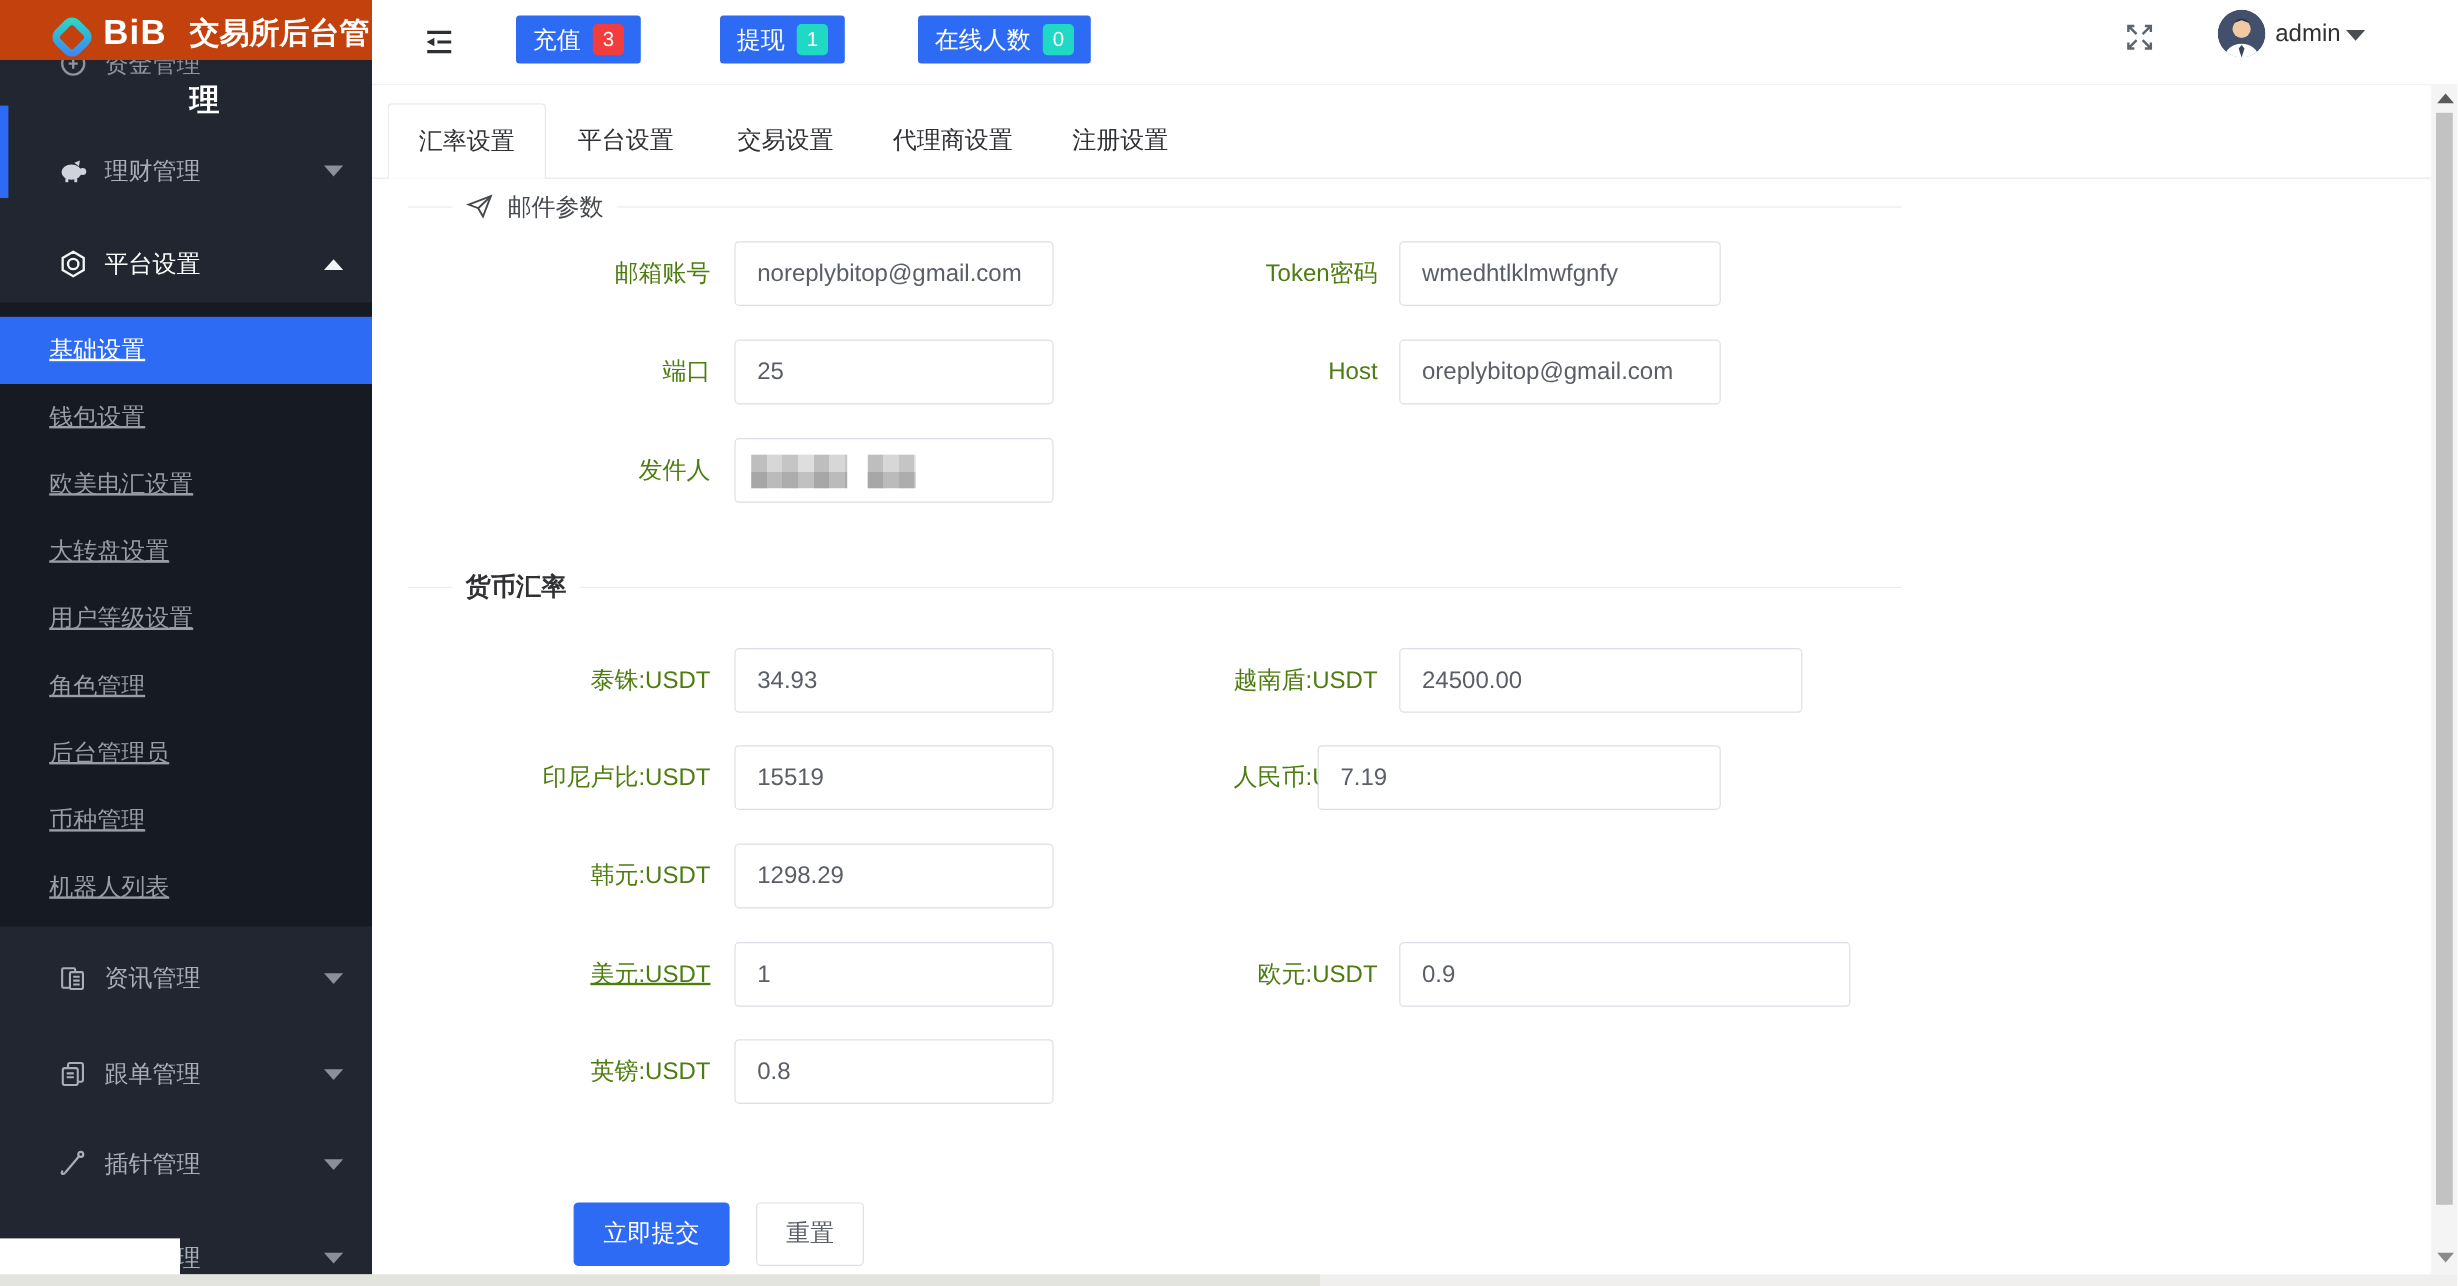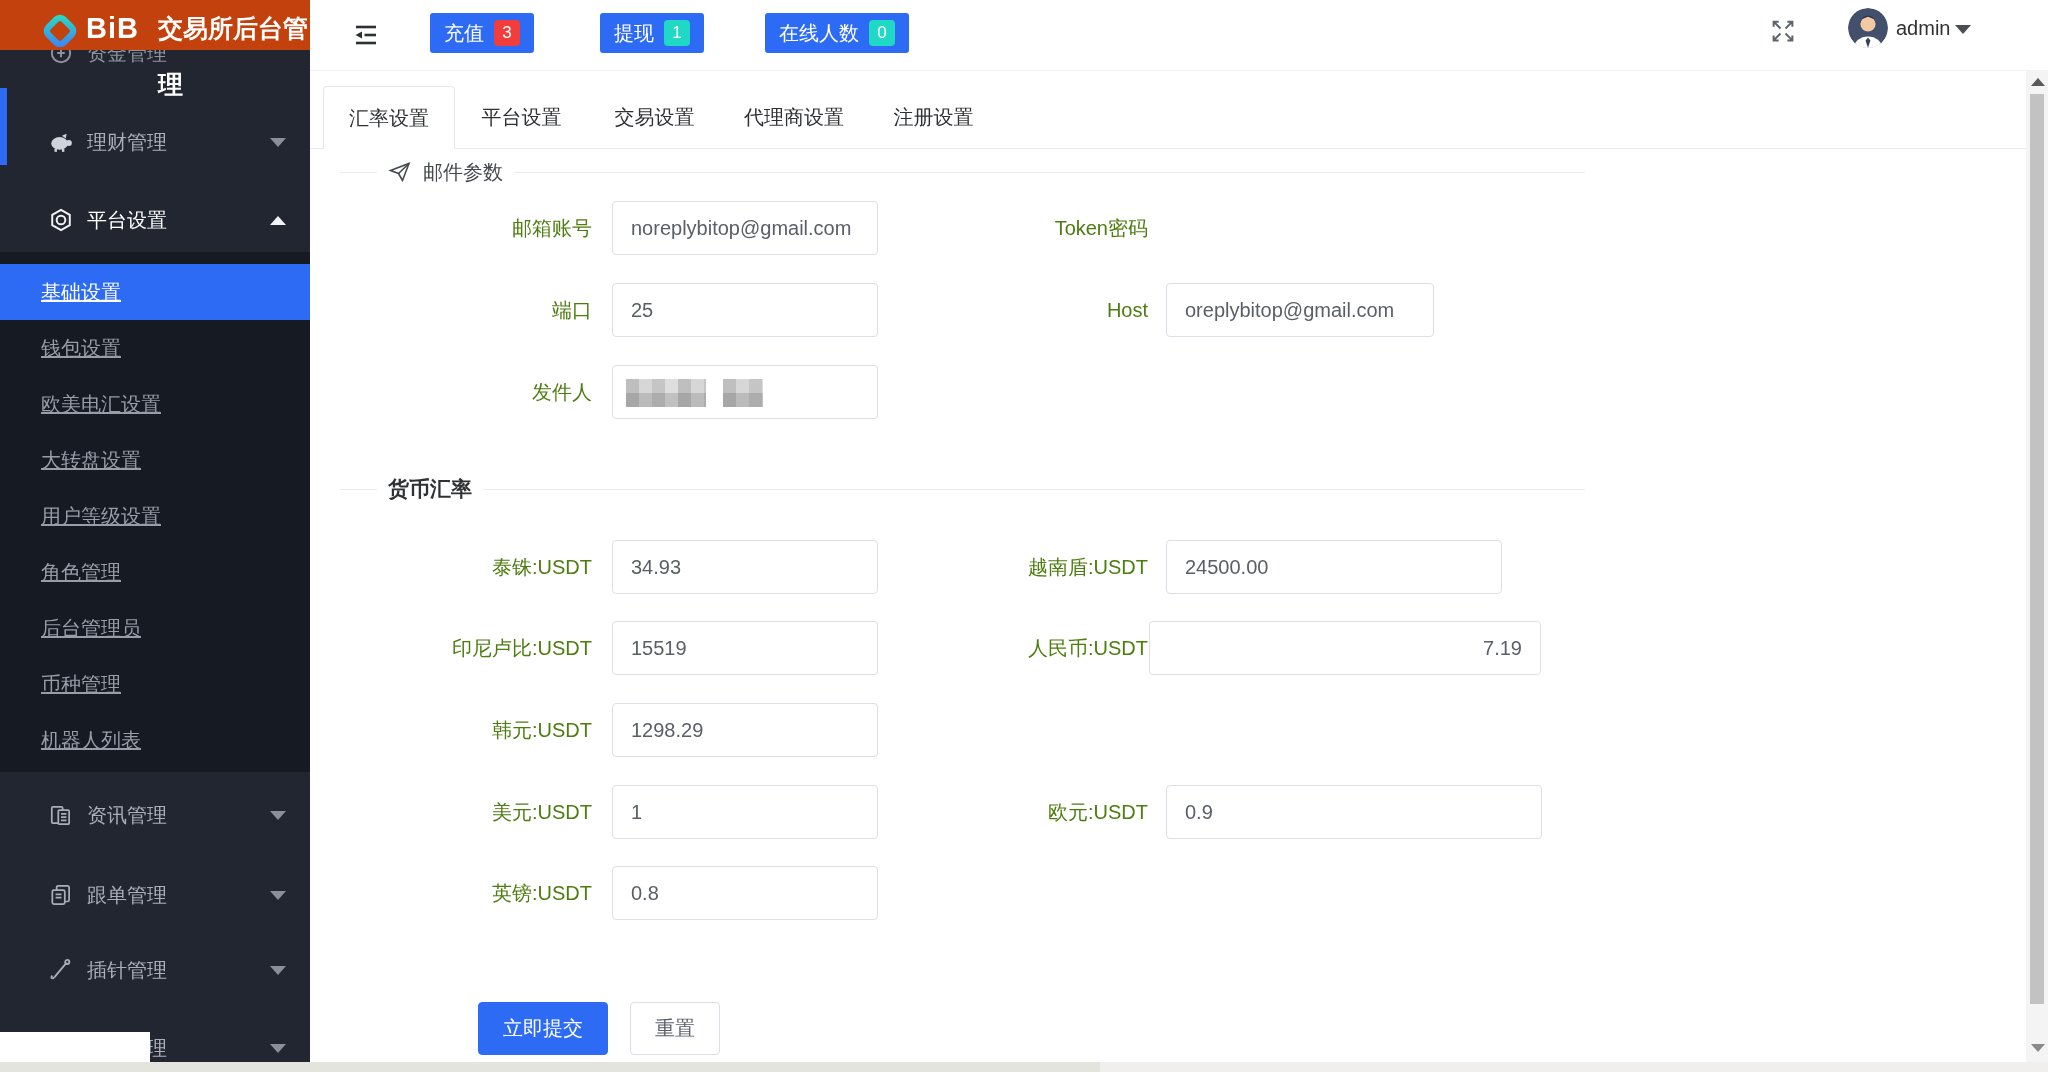--- a/index.html
+++ b/index.html
@@ -250,20 +250,21 @@
           <path d="M10.5 13.5 21 3.5"></path>
       </svg>
     </span>
     <span class="div-label">邮件参数</span>
     <span class="dline tail"></span>
   </div>
 
   <div class="f-label" style="left:342px;top:201px;">邮箱账号</div>
   <input class="f-input" style="left: 612px; top: 201px; width: 266px;" value="noreplybitop@gmail.com">
   <div class="f-label" style="left:898px;top:201px;">Token密码</div>
+  <input class="f-input" style="left: 1166px; top: 201px; width: 268px;" value="wmedhtlklmwfgnfy">
 
   <div class="f-label" style="left:342px;top:283px;">端口</div>
   <input class="f-input" style="left: 612px; top: 283px; width: 266px;" value="25">
   <div class="f-label" style="left:898px;top:283px;">Host</div>
   <input class="f-input" style="left: 1166px; top: 283px; width: 268px;" value="oreplybitop@gmail.com">
 
   <div class="f-label" style="left:342px;top:365px;">发件人</div>
   <div class="f-input" style="left:612px;top:365px;width:266px;">
     <i class="mosaic m1"></i>
     <i class="mosaic m2"></i>
@@ -276,26 +277,26 @@
   </div>
 
   <div class="f-label" style="left:342px;top:540px;">泰铢:USDT</div>
   <input class="f-input" style="left: 612px; top: 540px; width: 266px;" value="34.93">
   <div class="f-label" style="left:898px;top:540px;">越南盾:USDT</div>
   <input class="f-input" style="left: 1166px; top: 540px; width: 336px;" value="24500.00">
 
   <div class="f-label" style="left:342px;top:621px;">印尼卢比:USDT</div>
   <input class="f-input" style="left: 612px; top: 621px; width: 266px;" value="15519">
   <div class="f-label" style="left:898px;top:621px;">人民币:USDT</div>
-  <input class="f-input" style="left: 1149px; top: 621px; width: 392px; text-align: right;" value="7.19">
+  <input class="f-input" style="left: 1098px; top: 621px; width: 336px;" value="7.19">
 
   <div class="f-label" style="left:342px;top:703px;">韩元:USDT</div>
   <input class="f-input" style="left: 612px; top: 703px; width: 266px;" value="1298.29">
 
-  <div class="f-label" style="left:342px;top:785px;">美元:USDT</div>
+  <div class="f-label" style="left:342px;top:785px;text-decoration:underline;">美元:USDT</div>
   <input class="f-input" style="left: 612px; top: 785px; width: 266px;" value="1">
   <div class="f-label" style="left:898px;top:785px;">欧元:USDT</div>
   <input class="f-input" style="left: 1166px; top: 785px; width: 376px;" value="0.9">
 
   <div class="f-label" style="left:342px;top:866px;">英镑:USDT</div>
   <input class="f-input" style="left: 612px; top: 866px; width: 266px;" value="0.8">
 
   <div class="btn primary" style="left:478px;width:130px;">立即提交</div>
   <div class="btn plain" style="left:630px;width:90px;">重置</div>
 

